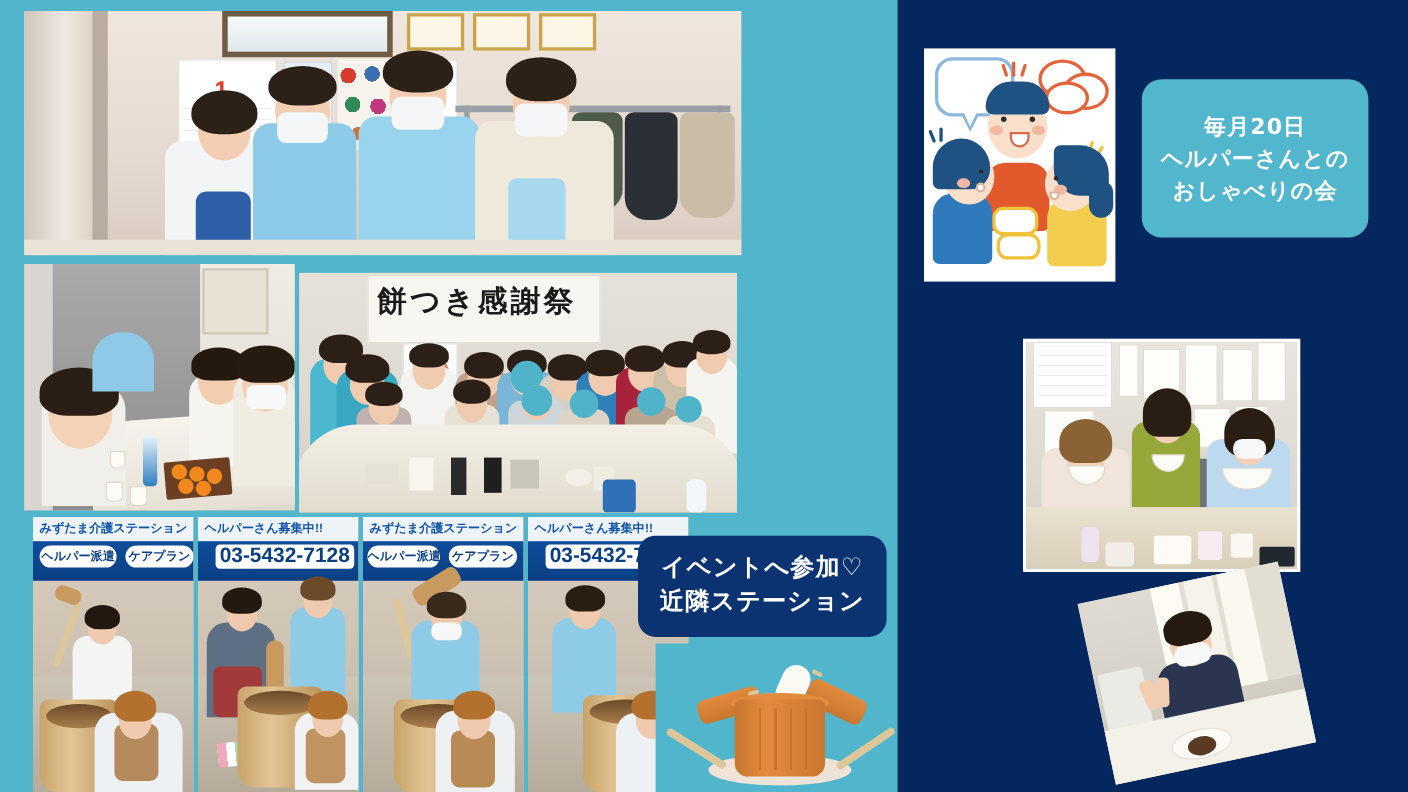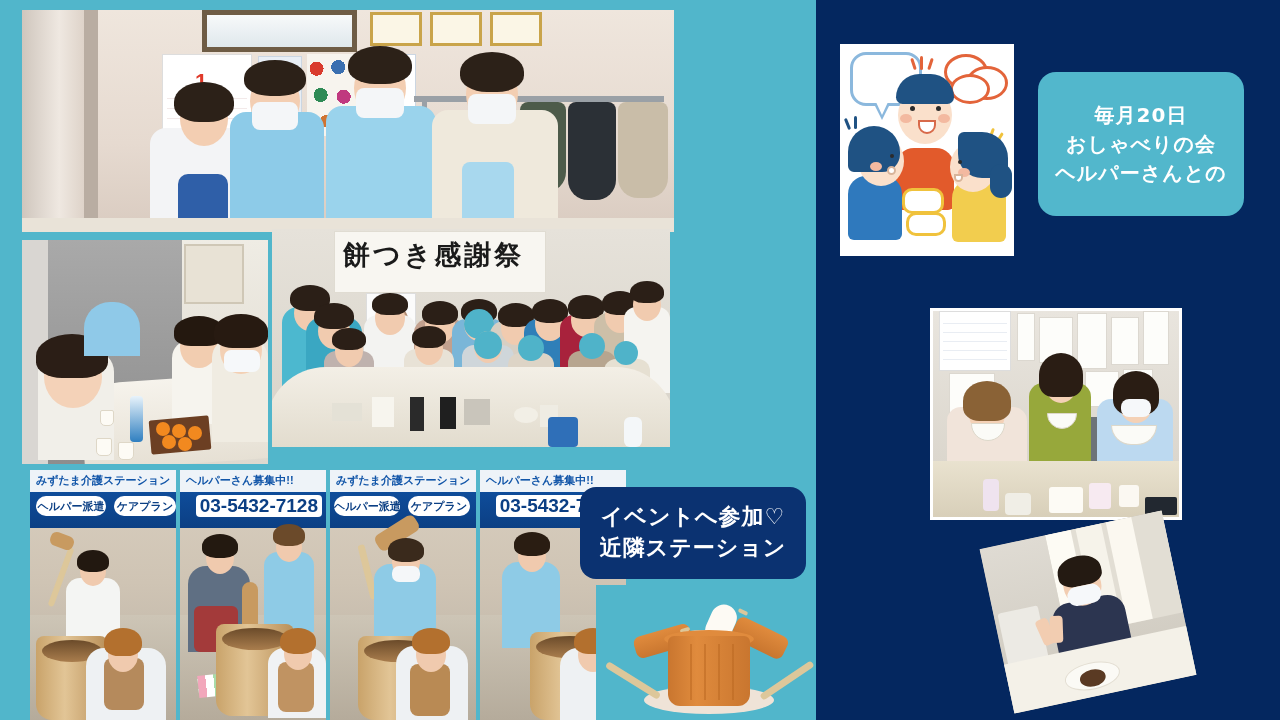--- a/index.html
+++ b/index.html
@@ -75,21 +75,21 @@
                background:linear-gradient(180deg,#efece4,#ded9cf); }
   .p2-cab    { position:absolute; left:162px; top:4px; width:60px; height:60px; background:#e8e2d5; border:2px solid #cfc7b6; }
   .p2-table  { position:absolute; left:60px; bottom:0; width:200px; height:86px;
                background:linear-gradient(180deg,#f6f3ec,#e6e0d4); border-radius:40px 40px 0 0; transform:rotate(-4deg); }
   .p2-cup    { position:absolute; background:#fdfbf5; border-radius:2px 2px 5px 5px; border:1px solid #ded7c7; }
   .p2-box    { position:absolute; left:128px; bottom:12px; width:60px; height:34px; background:#6c3f23; transform:rotate(-5deg); border-radius:2px; }
   .p2-orange { position:absolute; width:14px; height:14px; border-radius:50%; background:#f2891f; }
   .p2-bottle { position:absolute; left:108px; bottom:22px; width:13px; height:46px; background:linear-gradient(180deg,#e8f3fb,#2f7fc0); border-radius:4px; }
 
   
-  #photo-mochi-group { left: 272px; top: 229px; width: 398px; height: 218px; }
+  #photo-mochi-group { left: 272px; top: 248px; width: 398px; height: 218px; }
   .p3-wall   { position:absolute; inset:0; background:linear-gradient(180deg,#e6e2da,#d7d2c8); }
   .p3-banner { position:absolute; left:62px; top:2px; width:212px; height:62px; background:#f8f6f1; border:1px solid #e0dcd2; }
   .p3-banner .txt { position:absolute; left:8px; top:5px; font-size:27px; color:#1a1a1a;
                     letter-spacing:3px; font-weight:bold; white-space:nowrap;
                     font-family:"DejaVu Sans","Liberation Sans",sans-serif; }
   .p3-portrait { position:absolute; left:94px; top:64px; width:50px; height:72px; background:#fbfbfb; border:1px solid #ddd; }
   .p3-portrait .face { position:absolute; left:8px; top:10px; width:34px; height:44px; border-radius:46%;
                        background:radial-gradient(circle at 50% 38%,#e0b89c,#7d5a44); }
   .p3-person { position:absolute; bottom:44px; }
   .p3-head   { position:absolute; border-radius:50%; background:#f1cbaf; }
@@ -610,22 +610,22 @@
     <div class="cc-head" style="left:110px;top:98px;width:46px;height:50px;"></div>
     <div class="cc-hair" style="left:118px;top:88px;width:50px;height:46px;border-radius:6px 26px 10px 24px;"></div>
     <div class="cc-hair" style="left:150px;top:120px;width:22px;height:34px;border-radius:12px;"></div>
     <div class="cc-cheek" style="left:118px;top:124px;width:12px;height:9px;"></div>
     <div style="position:absolute;left:118px;top:116px;width:4px;height:4px;border-radius:50%;background:#2b2b2b;"></div>
     <div style="position:absolute;left:114px;top:130px;width:9px;height:8px;border-radius:0 0 6px 6px;background:#fff;border:2px solid #d8b49a;"></div>
   </div>
 
   <div class="badge" id="badge-monthly-chat">
     <span class="line">毎月20日</span>
+    <span class="line">ヘルパーさんとの</span>
     <span class="line">おしゃべりの会</span>
-    <span class="line">ヘルパーさんとの</span>
   </div>
 
   <div class="photo" id="photo-bowls">
     <div class="scene">
       <div class="pb-wall"></div>
       <div class="pb-cal">
           <div class="rows"></div>
         </div>
       <div class="pb-note" style="left:84px;top:2px;width:18px;height:48px;"></div>
       <div class="pb-note" style="left:106px;top:6px;width:34px;height:46px;"></div>

